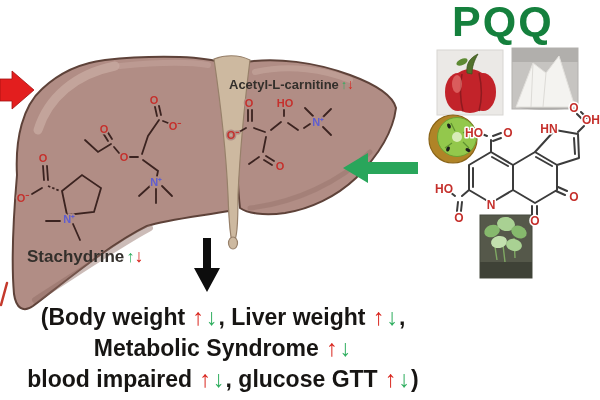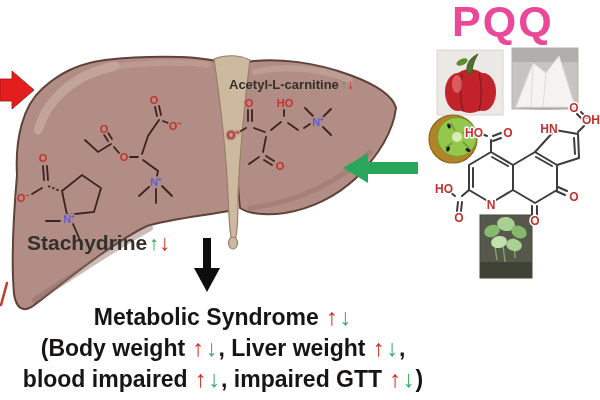--- a/index.html
+++ b/index.html
@@ -1,26 +1,26 @@
 <!DOCTYPE html>
 <html><head>
 <meta charset="utf-8">
 <style>
   html,body{margin:0;padding:0;background:#fff;}
   .canvas{position:relative;width:600px;height:400px;background:#ffffff;overflow:hidden;
           font-family:"Liberation Sans",sans-serif;}
   svg{position:absolute;left:0;top:0;}
 
   .pqq-title{position:absolute;left:452px;top:0px;font-size:43px;line-height:1.0;
-             font-weight:800;color:#ec4899;letter-spacing:2px;}
+             font-weight:800;color:#15803d;letter-spacing:2px;}
 
   .met-label{position:absolute;color:#332f2b;font-weight:700;white-space:nowrap;}
   .lbl-propionyl{left:66px;top:72px;font-size:13.5px;}
   .lbl-acetyl{left:229px;top:77px;font-size:13px;}
-  .lbl-stachydrine{left:27px;top:230px;font-size:21px;}
+  .lbl-stachydrine{left:27px;top:246px;font-size:17px;}
   .m-up{color:#2fae5f;font-weight:400;font-size:0.95em;margin-left:2px;}
   .m-down{color:#d9251d;font-weight:400;font-size:1.05em;}
 
   .outcome{position:absolute;left:5px;top:302px;width:436px;text-align:center;
            font-weight:700;color:#171513;font-size:23px;line-height:31px;white-space:nowrap;}
   .up{color:#d9251d;margin:0 1px;}
   .down{color:#2fae5f;margin:0 1px;}
 
   
   .liver-fill{fill:#b18d85;stroke:#5e4239;stroke-width:2;}
@@ -176,18 +176,18 @@
 
   <div class="met-label lbl-acetyl">
     <span>Acetyl-L-carnitine</span><span class="m-up">↑</span><span class="m-down">↓</span>
   </div>
 
   <div class="met-label lbl-stachydrine">
     <span>Stachydrine</span><span class="m-up">↑</span><span class="m-down">↓</span>
   </div>
 
   <div class="outcome">
+    <div><span>(Body weight </span><span class="up">↑</span><span class="down">↓</span><span>, Liver weight </span><span class="up">↑</span><span class="down">↓</span><span>,</span></div>
     <div><span>Metabolic Syndrome </span><span class="up">↑</span><span class="down">↓</span></div>
-    <div><span>(Body weight </span><span class="up">↑</span><span class="down">↓</span><span>, Liver weight </span><span class="up">↑</span><span class="down">↓</span><span>,</span></div>
-    <div><span>blood impaired </span><span class="up">↑</span><span class="down">↓</span><span>, impaired GTT </span><span class="up">↑</span><span class="down">↓</span><span>)</span></div>
+    <div><span>blood impaired </span><span class="up">↑</span><span class="down">↓</span><span>, glucose GTT </span><span class="up">↑</span><span class="down">↓</span><span>)</span></div>
   </div>
 
 </div>
 
 </body></html>

